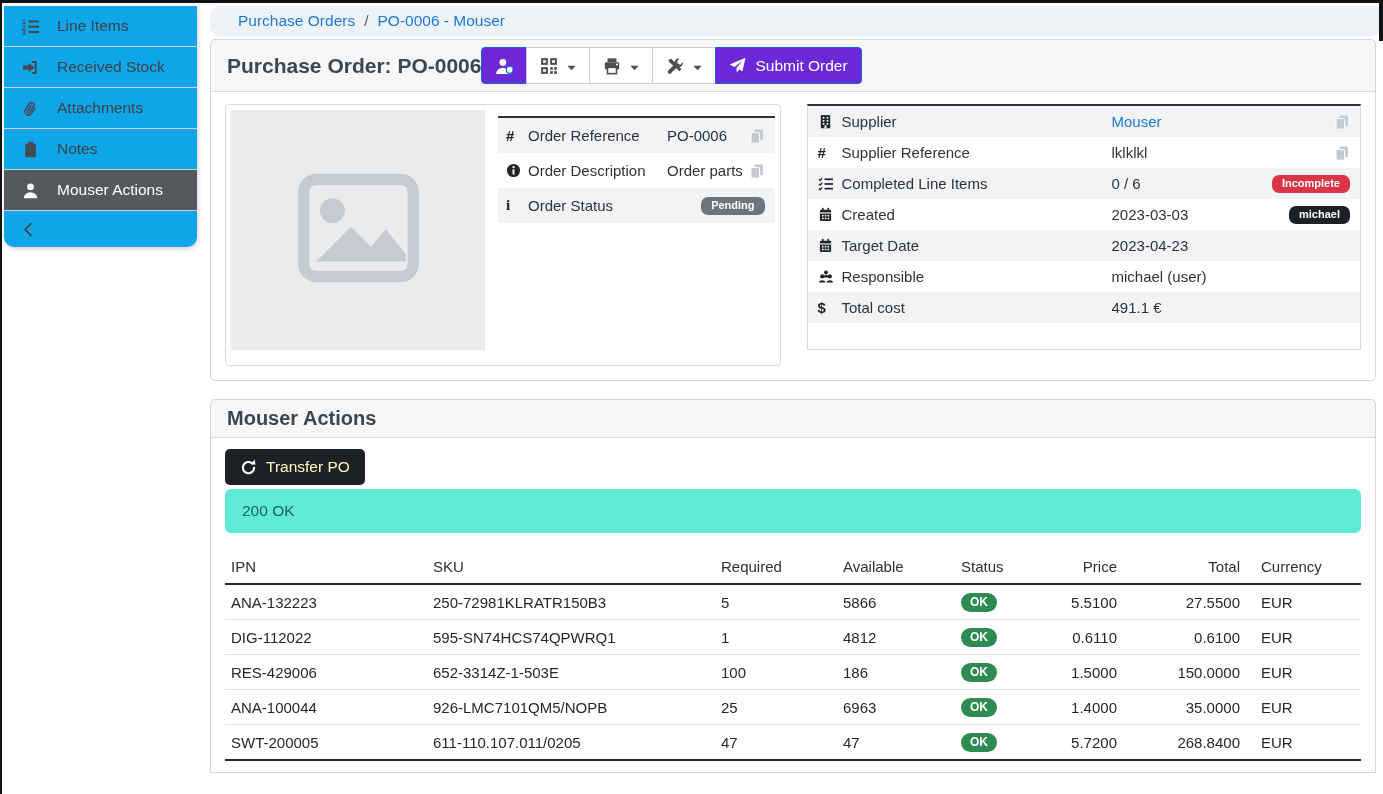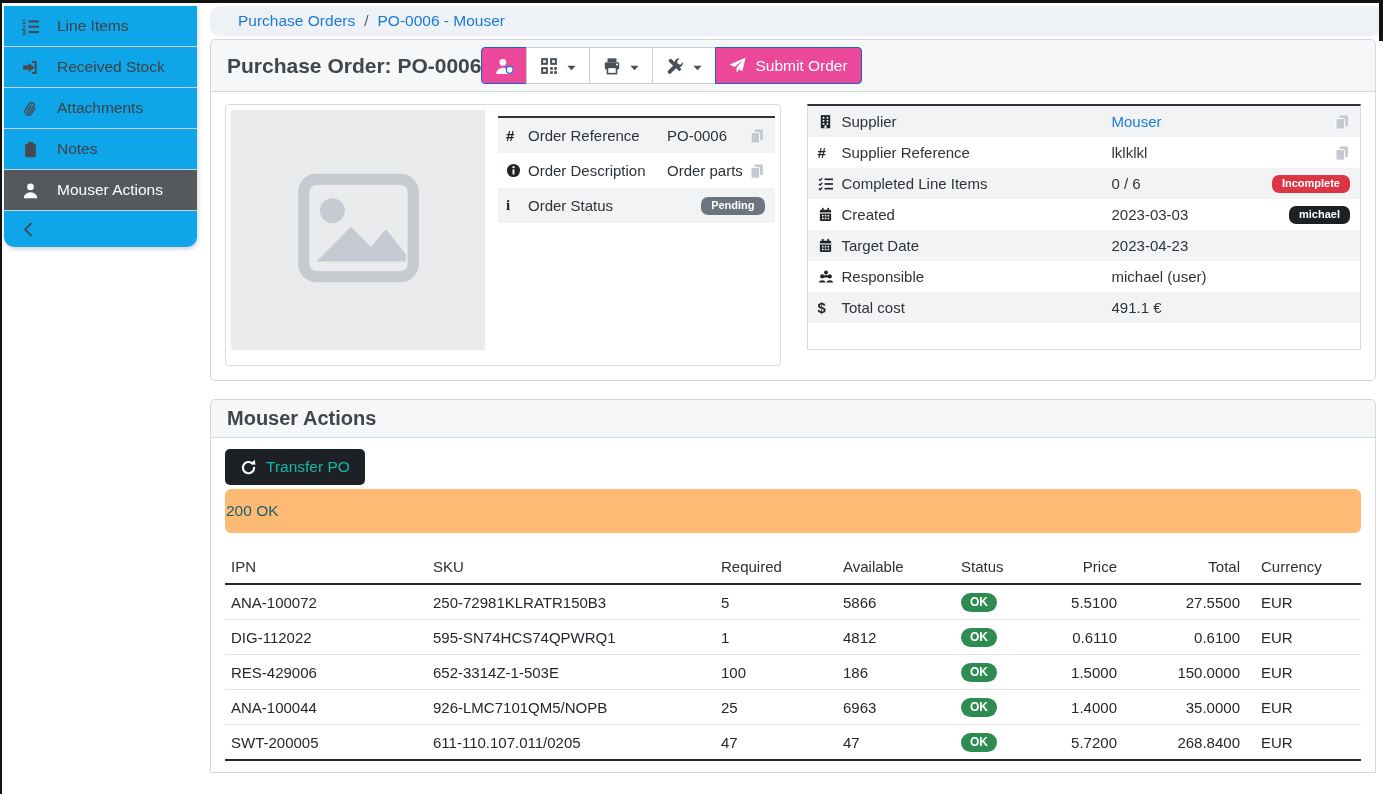--- a/index.html
+++ b/index.html
@@ -34,21 +34,21 @@
     background:#f5f7f9; border-bottom:1px solid #d3d8dc; padding:7px 16px; border-radius:5px 5px 0 0; }
   .card-title { font-size:21px; font-weight:700; color:#41464b; }
 
   
   .btn-group { display:flex; }
   .btn { height:37px; display:flex; align-items:center; justify-content:center; gap:9px;
     border:1px solid #c9ced3; background:#fff; padding:0 13px; font-size:15.5px; color:#4a5055; cursor:pointer; }
   .btn + .btn { margin-left:-1px; }
   .btn:first-child { border-radius:4px 0 0 4px; }
   .btn:last-child { border-radius:0 4px 4px 0; }
-  .btn.primary { background:#ec4899; border-color:#1266cc; color:#fff; }
+  .btn.primary { background:#6d28d9; border-color:#1266cc; color:#fff; }
   .caret { width:9px; height:6px; display:inline-block; }
 
   
   .card-body1 { display:flex; gap:26px; padding:12px 14px 14px 14px; background:#fff; border-radius:0 0 5px 5px; }
   .subcard { width:558px; height:262px; border:1px solid #d8dcdf; border-radius:4px; padding:5px; display:flex; gap:13px; }
   .img-ph { width:254px; height:240px; background:#e9ebed; display:flex; align-items:center; justify-content:center; }
 
   .detail-table { border-top:2px solid #2f3337; align-self:flex-start; }
   .detail-table.left { flex:1; margin-top:6px; }
   .detail-table.right { width:557px; border:1px solid #d8dcdf; border-top:2px solid #2f3337; }
@@ -64,24 +64,24 @@
   .d-value { flex:1; font-size:15px; color:#2e3338; }
   .d-value a { color:#1a7ad8; text-decoration:none; cursor:pointer; }
   .d-right { margin-right:10px; display:flex; align-items:center; }
   .copy-ic { color:#c4cad0; cursor:pointer; display:flex; }
   .pill { color:#fff; font-size:11px; font-weight:700; padding:3px 10px 4px 10px; border-radius:7px; line-height:1; }
 
   
   .card2 { margin-top:18px; border-radius:5px 5px 0 0; }
   .card2 .card-title { font-size:20px; }
   .card-body2 { padding:11px 14px; }
-  .btn-dark { display:inline-flex; align-items:center; gap:9px; background:#1d2125; color:#14b8a6;
+  .btn-dark { display:inline-flex; align-items:center; gap:9px; background:#1d2125; color:#fef9c3;
     border:none; border-radius:5px; padding:0 15px; height:36px; font-size:15.5px; cursor:pointer;
     font-family:"Liberation Sans", sans-serif; }
-  .alert { margin-top:4px; background:#fdba74; color:#1f606f; border-radius:6px; padding:13px 1px; font-size:15.5px; }
+  .alert { margin-top:4px; background:#5eead4; color:#1f606f; border-radius:6px; padding:13px 17px; font-size:15.5px; }
 
   table.po-table { width:100%; border-collapse:collapse; margin-top:17px; font-size:15px; color:#24282c; }
   .po-table th { text-align:left; font-weight:400; color:#2c3136; padding:8px 6px; border-bottom:2px solid #24282c; }
   .po-table td { padding:7px 6px; border-bottom:1px solid #e1e4e7; }
   .po-table th.num, .po-table td.num { text-align:right; }
   .po-table td.cur, .po-table th.cur { padding-left:15px; }
   .po-table tr.last td { border-bottom:2px solid #24282c; }
   .ok-badge { display:inline-block; background:#2e8b51; color:#fff; font-size:12px; font-weight:700;
     padding:3px 9px 4px 9px; border-radius:10px; line-height:1; }
   .svg-ic { display:block; }
@@ -449,21 +449,21 @@
               <th class="">Required</th>
               <th class="">Available</th>
               <th class="">Status</th>
               <th class="num">Price</th>
               <th class="num">Total</th>
               <th class=" cur">Currency</th>
             </tr>
           </thead>
         <tbody id="po-body">
             <tr>
-              <td class="">ANA-100072</td>
+              <td class="">ANA-132223</td>
               <td class="">250-72981KLRATR150B3</td>
               <td class="">5</td>
               <td class="">5866</td>
               <td class=""><span class="ok-badge">OK</span></td>
               <td class="num">5.5100</td>
               <td class="num">27.5500</td>
               <td class=" cur">EUR</td>
             </tr>
             <tr>
               <td class="">DIG-112022</td>

